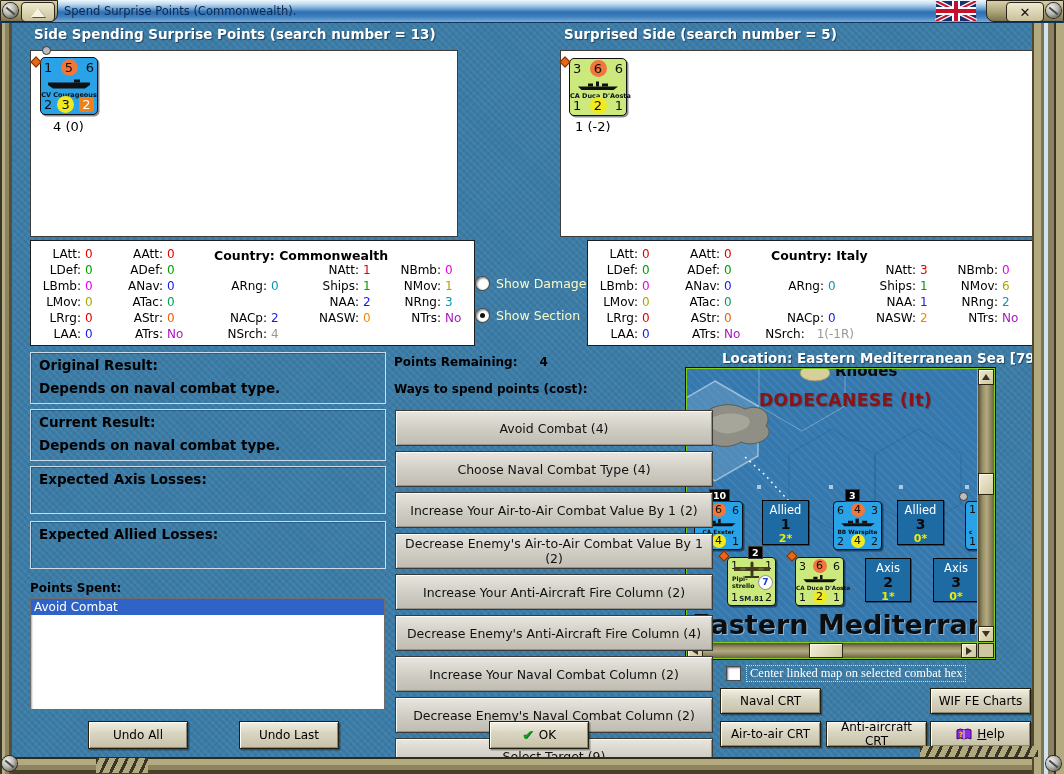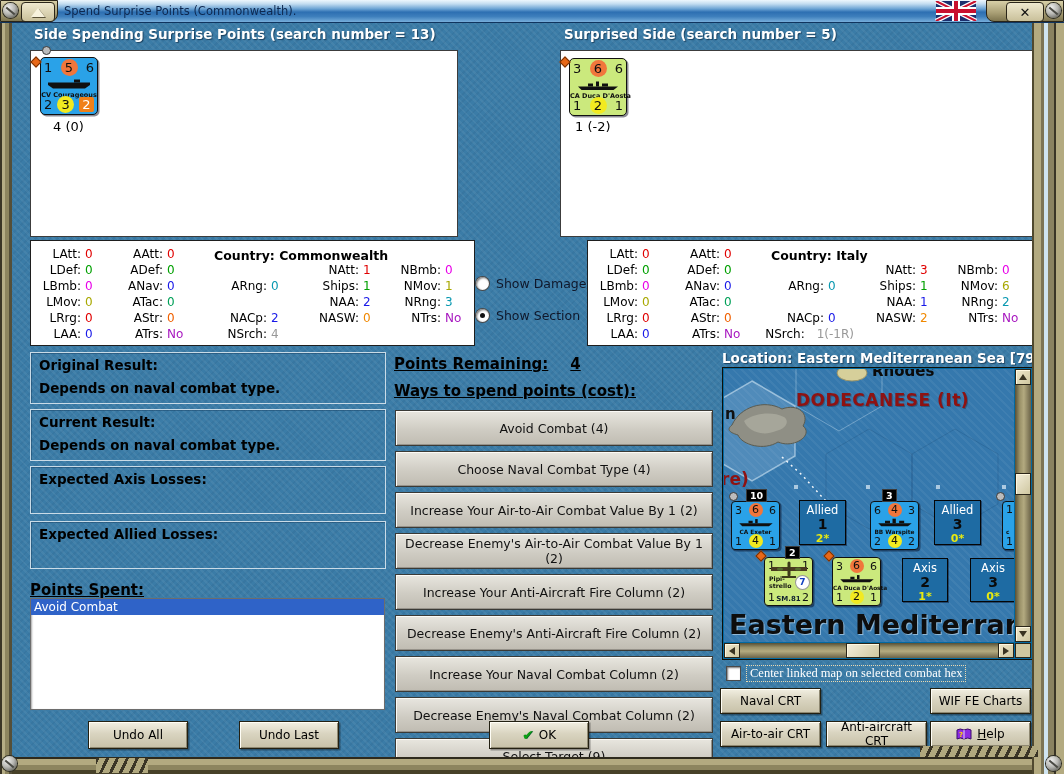--- a/index.html
+++ b/index.html
@@ -26,32 +26,32 @@
   .frame-right{position:absolute;left:1032px;top:22px;width:32px;height:752px;z-index:20;
     background:linear-gradient(90deg,#50492f 0 2px,#b3aa80 2px 9px,#7c7454 9px 12px,#cfe4f0 12px 16px,#8a8260 16px 22px,#3a3526 22px 24px,#b3aa80 24px 32px);}
   .frame-bottom{position:absolute;left:0;top:757px;width:1064px;height:17px;z-index:19;
     background:linear-gradient(180deg,#2e2a1c 0 2px,#b3aa80 2px 8px,#8d855f 8px 13px,#474128 13px 17px);}
   .diagdeco{position:absolute;z-index:21;background:repeating-linear-gradient(115deg,#3a3526 0 3px,#b0a87e 3px 9px);}
   .content{position:absolute;left:12px;top:22px;width:1020px;height:735px;z-index:1;background-color:#3b7ca7;
     background-image:repeating-linear-gradient(45deg,rgba(255,255,255,.05) 0 2px,transparent 2px 5px),
       repeating-linear-gradient(-45deg,rgba(0,30,60,.06) 0 2px,transparent 2px 5px);}
   
   .h{position:absolute;color:#fff;font-weight:bold;font-size:13.5px;text-shadow:1px 1px 1px rgba(0,20,40,.55);white-space:nowrap;z-index:5;}
-  .blabel{position:absolute;color:#000;font-weight:bold;font-size:15px;white-space:nowrap;z-index:5;text-decoration:underline;}
+  .blabel{position:absolute;color:#000;font-weight:bold;font-size:12px;white-space:nowrap;z-index:5;}
   
   .whitebox{position:absolute;background:#fff;border:1px solid #3c3c3c;z-index:2;}
   .caption{position:absolute;color:#000;font-size:13px;z-index:4;}
   .stats{position:absolute;background:#fff;border:1px solid #1e1e1e;z-index:2;}
   .sgrid{display:grid;grid-template-columns:80px 82px 104px 92px 82px;grid-template-rows:repeat(6,16px);padding-top:5px;font-size:12px;color:#000;}
   .scell{display:flex;align-items:center;white-space:nowrap;}
   .sl{flex:1;text-align:right;}
   .sv{min-width:26px;margin-left:4px;}
   .country{position:absolute;left:183px;top:7px;font-weight:bold;font-size:12.5px;white-space:nowrap;}
   
-  .radio{position:absolute;display:flex;align-items:center;gap:7px;color:#0f172a;font-size:12.5px;cursor:pointer;z-index:5;white-space:nowrap;}
+  .radio{position:absolute;display:flex;align-items:center;gap:7px;color:#fef9c3;font-size:12.5px;cursor:pointer;z-index:5;white-space:nowrap;}
   .rcircle{width:13px;height:13px;border-radius:50%;background:#fff;box-shadow:inset 1px 1px 2px #777,0 0 0 1px #4a4a4a;position:relative;flex:0 0 auto;}
   .rdot{position:absolute;left:4px;top:4px;width:5px;height:5px;border-radius:50%;background:#111;display:none;}
   .radio[data-checked="true"] .rdot{display:block;}
   .chk{position:absolute;display:flex;align-items:center;gap:6px;z-index:5;cursor:pointer;}
   .chkbox{width:13px;height:13px;background:#fff;box-shadow:inset 1px 1px 2px #777,0 0 0 1px #4a4a4a;flex:0 0 auto;}
   .chklabel{border:1px dotted #ead9b0;color:#fff;font-size:12.5px;padding:0 3px;white-space:nowrap;}
   
   .rbox{position:absolute;border:1px solid #c9dbe7;box-shadow:inset 1px 1px 0 rgba(0,30,60,.3);padding:4px 8px;box-sizing:border-box;z-index:2;}
   .rtitle{font-weight:bold;font-size:13.5px;color:#000;}
   .rbody{font-weight:bold;font-size:13.5px;color:#000;margin-top:7px;}
@@ -99,21 +99,21 @@
   .pmid{font-size:7px;font-weight:bold;color:#102030;}
   .badge{position:absolute;background:#000;color:#fff;font-size:9.5px;font-weight:bold;padding:0 3px;line-height:11px;border:1px solid #3a3a3a;z-index:7;}
   .odot{position:absolute;width:6px;height:6px;background:#e86818;border:1px solid #7a3000;transform:rotate(45deg);z-index:7;}
   .gdot{position:absolute;width:7px;height:7px;background:#bcbcbc;border:1px solid #3a3a3a;border-radius:50%;z-index:7;}
   .stack{position:absolute;width:47px;height:45px;background:#1e6ba3;border:1px solid #050505;text-align:center;color:#fff;
     box-shadow:1px 1px 0 rgba(0,0,20,.4);box-sizing:border-box;z-index:6;cursor:pointer;}
   .st-side{font-size:11.5px;margin-top:2px;}
   .st-num{font-size:14px;font-weight:bold;color:#0a0a0a;line-height:15px;}
   .st-pts{font-size:11px;font-weight:bold;color:#e8ea10;}
   
-  .mapwidget{position:absolute;left:722px;top:367px;width:309px;height:291px;border:1px solid #0f0f08;background:#0369a1;z-index:4;}
+  .mapwidget{position:absolute;left:685px;top:367px;width:309px;height:291px;border:1px solid #0f0f08;background:#84cc16;z-index:4;}
   .viewport{position:absolute;left:1px;top:1px;width:290px;height:273px;overflow:hidden;background-color:#3578ad;
     background-image:repeating-linear-gradient(45deg,rgba(255,255,255,.05) 0 2px,transparent 2px 6px);}
   .rhodes{position:absolute;left:148px;top:-7px;font-size:15px;font-weight:bold;color:#0a0a0a;}
   .dode{position:absolute;left:72px;top:21px;font-size:17px;font-weight:bold;color:#8e1212;letter-spacing:.5px;text-shadow:1px 1px 0 rgba(40,0,0,.3);}
   .mapn{position:absolute;left:1px;top:36px;font-size:15px;font-weight:bold;color:#101010;}
   .mapre{position:absolute;left:-3px;top:100px;font-size:17px;font-weight:bold;color:#8e1212;}
   .seatxt{position:absolute;left:5px;top:240px;font-size:27px;font-weight:bold;color:#0d0d0d;white-space:nowrap;
     text-shadow:1px 1px 0 rgba(215,235,250,.55);}
   .hexdot{position:absolute;width:4px;height:4px;background:rgba(235,245,252,.65);z-index:5;}
   
@@ -508,21 +508,21 @@
   <span>Points Remaining:</span><span style="margin-left:22px;">4</span>
 </div>
 <div class="blabel" style="left:394px;top:382px;">Ways to spend points (cost):</div>
 <div class="spendcol" style="left:395px;top:410px;">
 
 <button class="spendbtn">Avoid Combat (4)</button>
     <button class="spendbtn">Choose Naval Combat Type (4)</button>
     <button class="spendbtn">Increase Your Air-to-Air Combat Value By 1 (2)</button>
     <button class="spendbtn">Decrease Enemy's Air-to-Air Combat Value By 1 (2)</button>
     <button class="spendbtn">Increase Your Anti-Aircraft Fire Column (2)</button>
-    <button class="spendbtn">Decrease Enemy's Anti-Aircraft Fire Column (2)</button>
+    <button class="spendbtn">Decrease Enemy's Anti-Aircraft Fire Column (4)</button>
     <button class="spendbtn">Increase Your Naval Combat Column (2)</button>
     <button class="spendbtn">Decrease Enemy's Naval Combat Column (2)</button>
     <button class="spendbtn">Select Target (9)</button>
   </div>
 <button class="tanbtn" style="left:489px;top:721px;width:100px;height:28px;">
   <span class="okcheck">✔</span>
   <span>OK</span>
 </button>
 
 <div class="h" style="left:722px;top:350px;">Location: Eastern Mediterranean Sea [79, 53</div>

